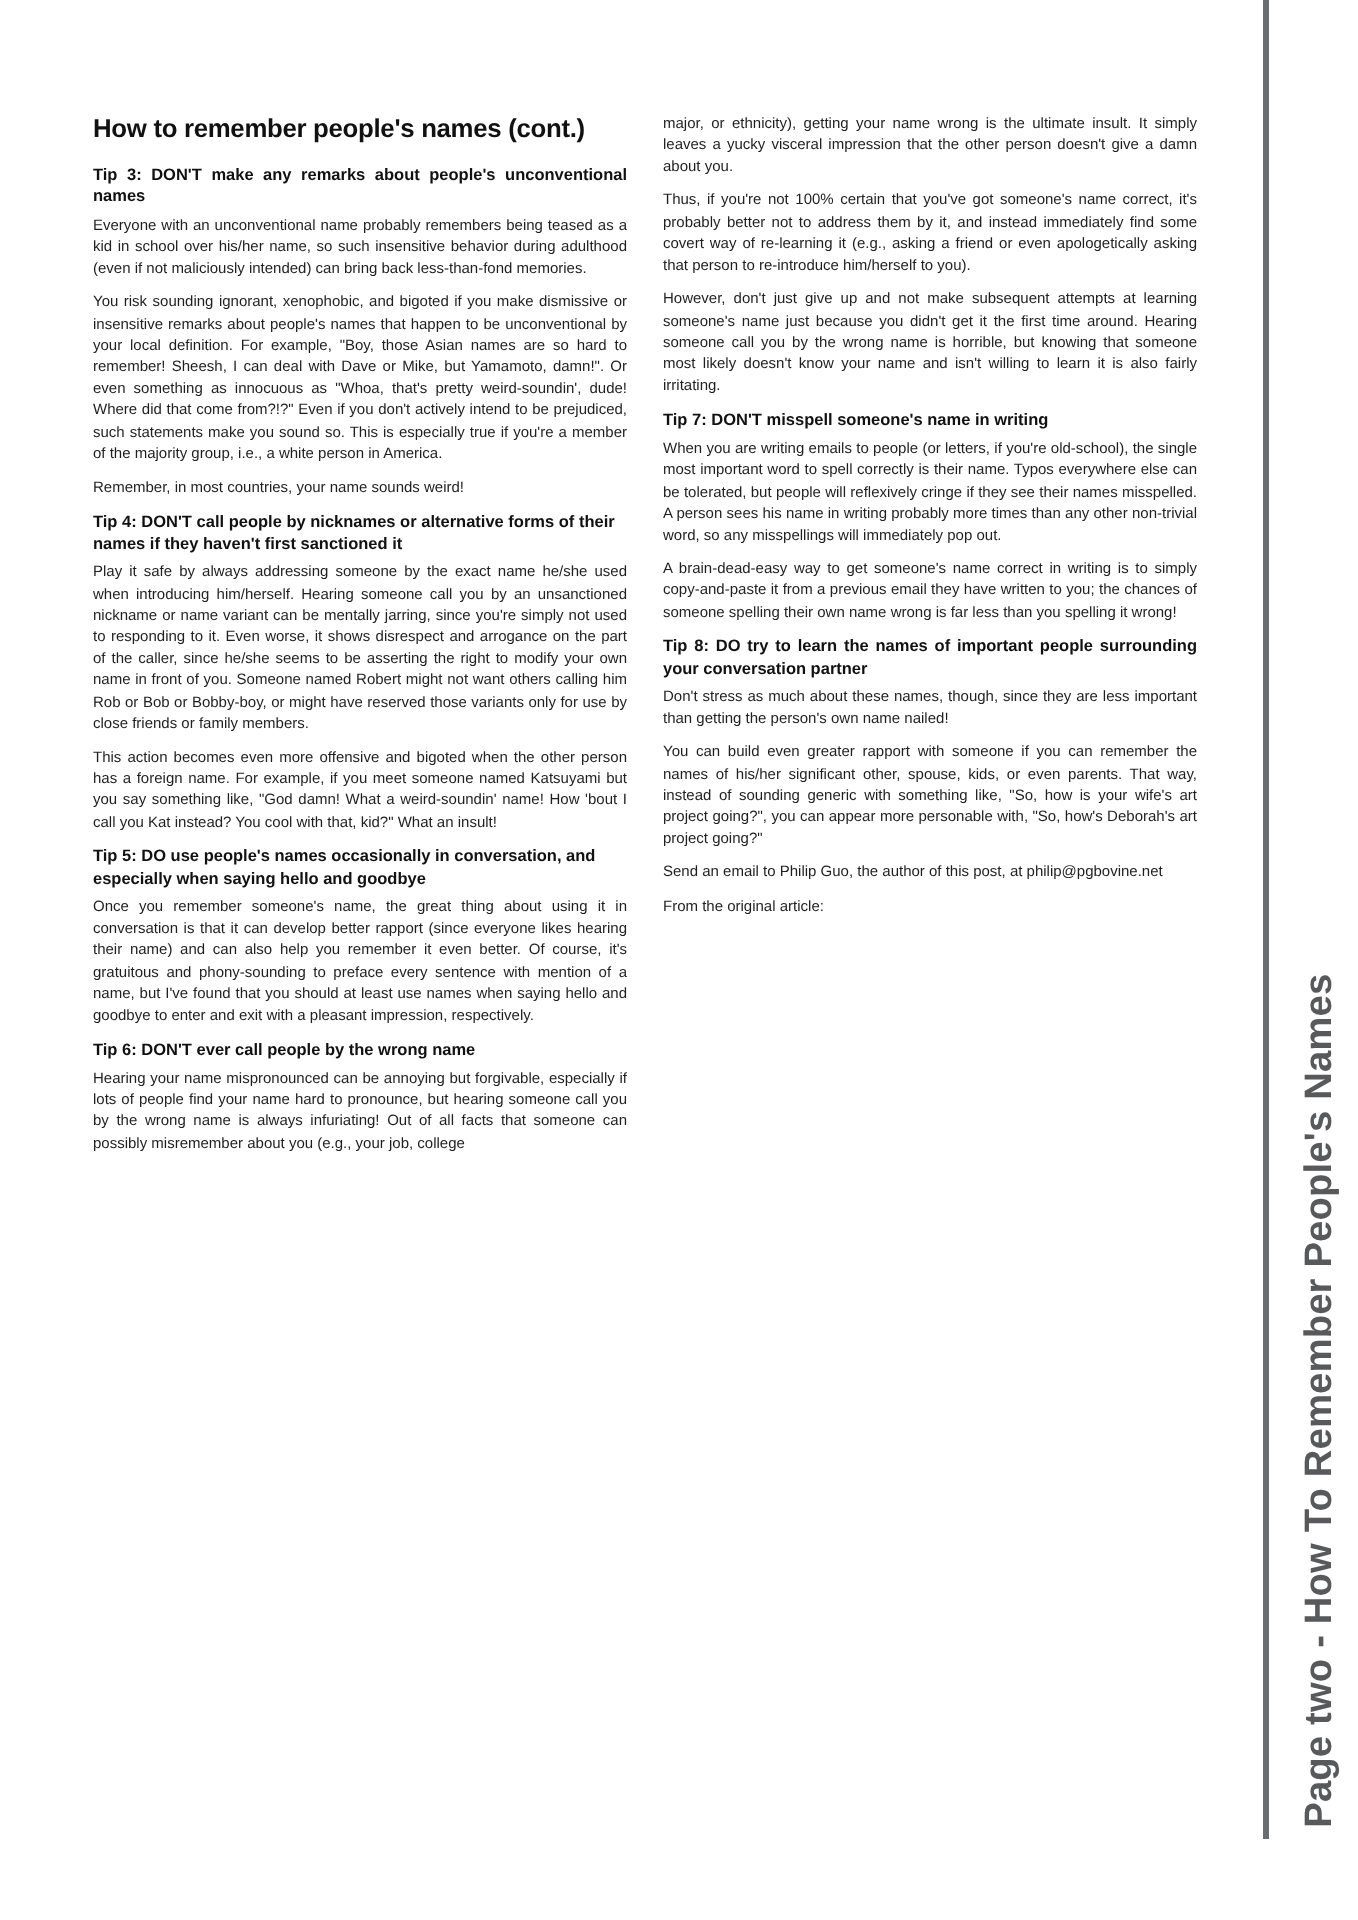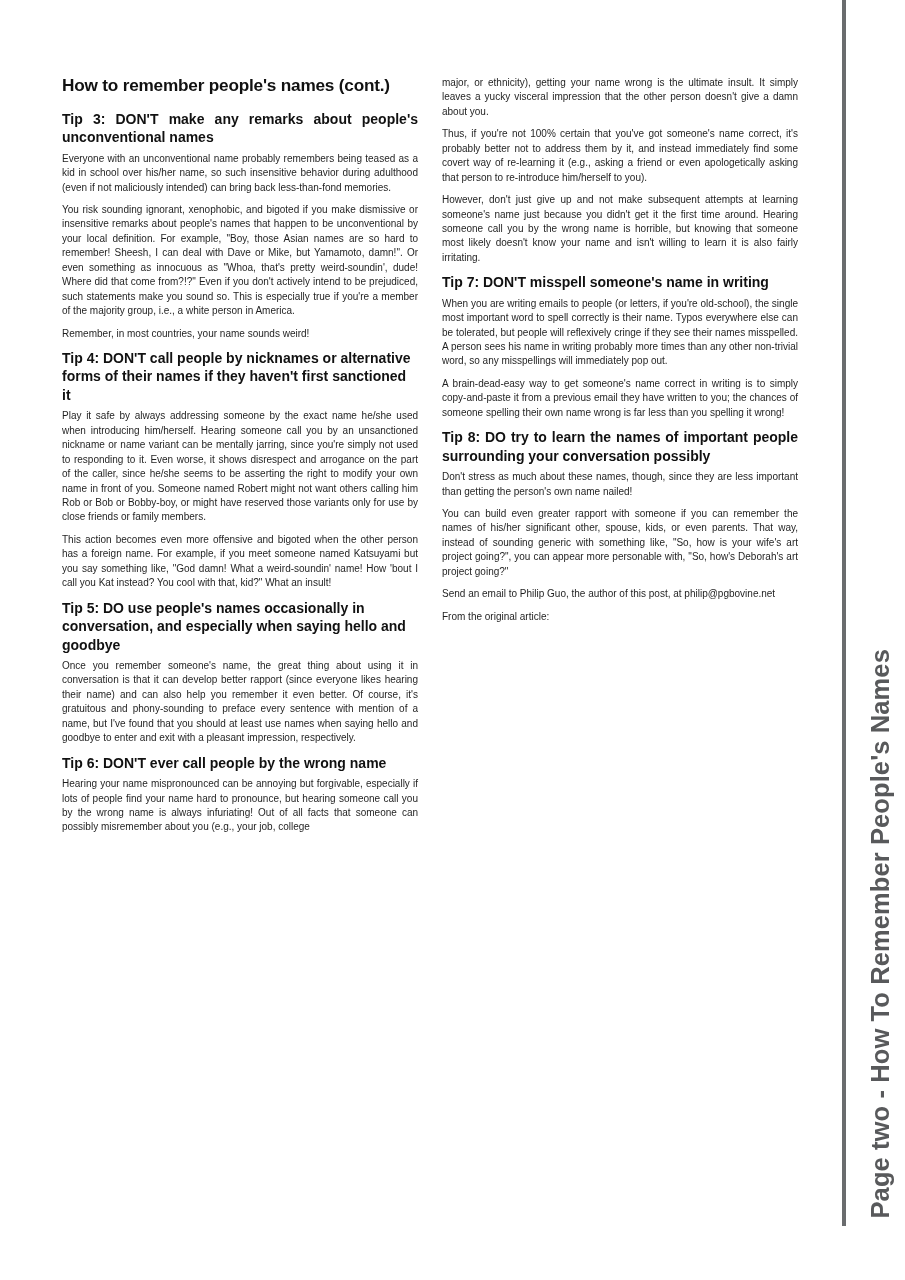--- a/index.html
+++ b/index.html
@@ -43,21 +43,21 @@
   h1.doc-title {
     font-size: 17.2px;
     font-weight: bold;
     letter-spacing: -0.2px;
     margin: 0 0 14px 0;
     line-height: 1.15;
     color: #111;
   }
 
   h2.tip-head {
-    font-size: 14px;
+    font-size: 11px;
     font-weight: bold;
     margin: 0 0 5px 0;
     line-height: 1.32;
     color: #111;
   }
   h2.tip-head.justify {
     text-align: justify;
     text-align-last: left;
   }
 
@@ -138,21 +138,21 @@
     <div class="col col-right">
 
       <p class="body">major, or ethnicity), getting your name wrong is the ultimate insult. It simply leaves a yucky visceral impression that the other person doesn't give a damn about you.</p>
       <p class="body">Thus, if you're not 100% certain that you've got someone's name correct, it's probably better not to address them by it, and instead immediately find some covert way of re-learning it (e.g., asking a friend or even apologetically asking that person to re-introduce him/herself to you).</p>
       <p class="body">However, don't just give up and not make subsequent attempts at learning someone's name just because you didn't get it the first time around. Hearing someone call you by the wrong name is horrible, but knowing that someone most likely doesn't know your name and isn't willing to learn it is also fairly irritating.</p>
 
       <h2 class="tip-head sp-before-head-sm">Tip 7: DON'T misspell someone's name in writing</h2>
       <p class="body">When you are writing emails to people (or letters, if you're old-school), the single most important word to spell correctly is their name. Typos everywhere else can be tolerated, but people will reflexively cringe if they see their names misspelled. A person sees his name in writing probably more times than any other non-trivial word, so any misspellings will immediately pop out.</p>
       <p class="body">A brain-dead-easy way to get someone's name correct in writing is to simply copy-and-paste it from a previous email they have written to you; the chances of someone spelling their own name wrong is far less than you spelling it wrong!</p>
 
-      <h2 class="tip-head justify sp-before-head-sm">Tip 8: DO try to learn the names of important people surrounding your conversation possibly</h2>
+      <h2 class="tip-head justify sp-before-head-sm">Tip 8: DO try to learn the names of important people surrounding your conversation partner</h2>
       <p class="body">Don't stress as much about these names, though, since they are less important than getting the person's own name nailed!</p>
       <p class="body">You can build even greater rapport with someone if you can remember the names of his/her significant other, spouse, kids, or even parents. That way, instead of sounding generic with something like, "So, how is your wife's art project going?", you can appear more personable with, "So, how's Deborah's art project going?"</p>
 
       <p class="body">Send an email to Philip Guo, the author of this post, at philip@pgbovine.net</p>
       <p class="body ragged">From the original article:</p>
     </div>
 
   </div>
 
   <div class="side-rule"></div>

